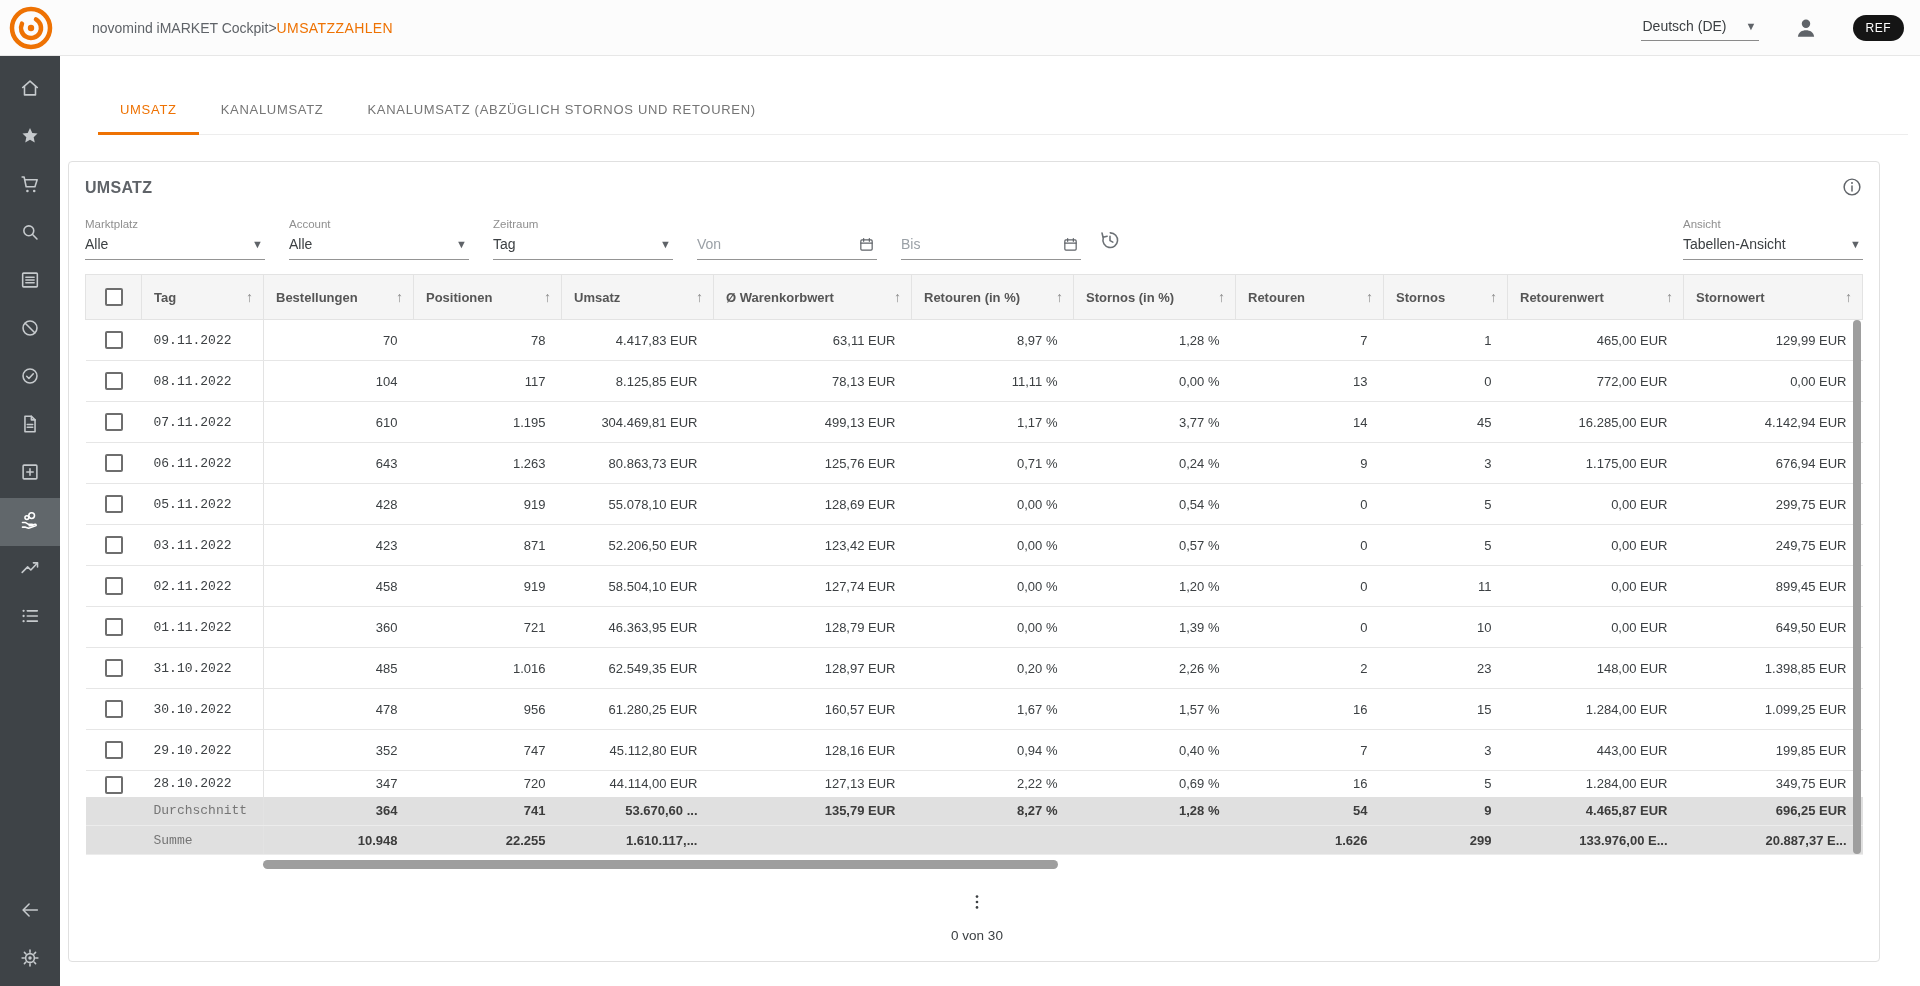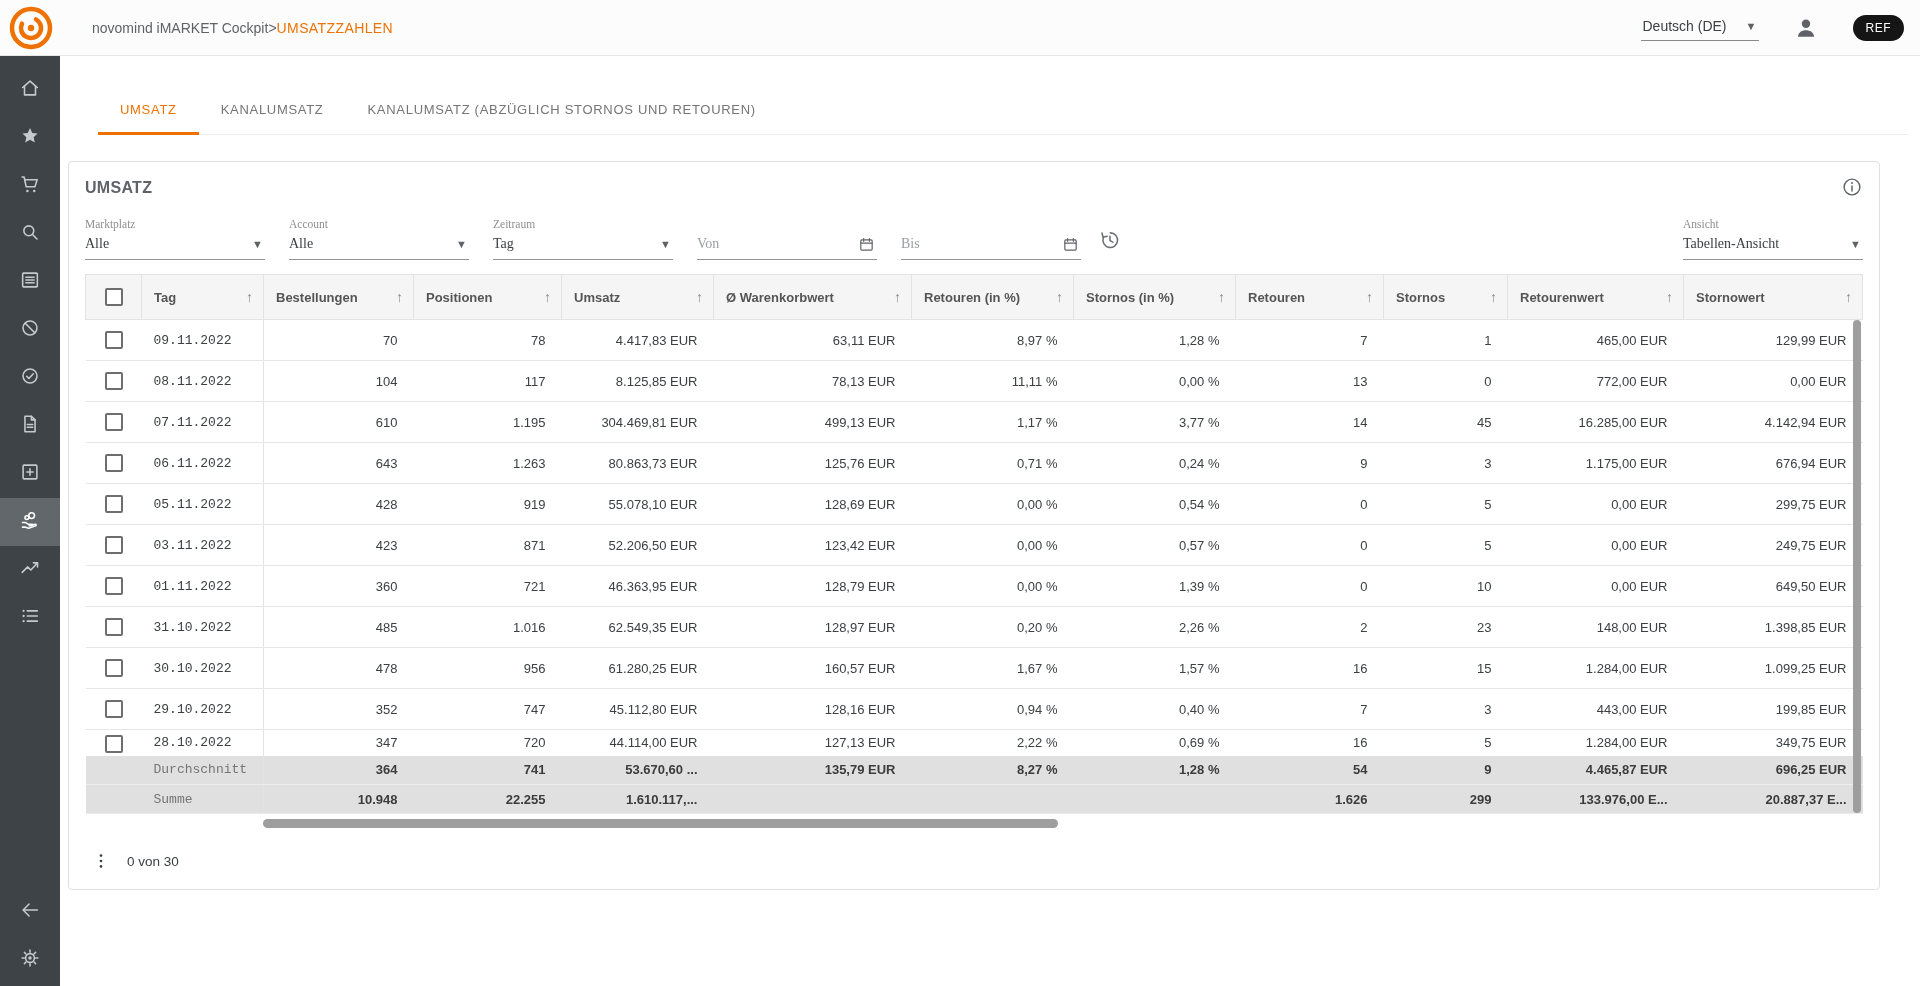--- a/index.html
+++ b/index.html
@@ -36,21 +36,21 @@
   .tab.active { color:#ee7203; }
   .tab.active::after { content:""; position:absolute; left:0; right:0; bottom:-1px; height:3px; background:#ee7203; }
 
   .card { margin:26px 28px 0 20px; border:1px solid #e0e0e0; border-radius:4px;
     padding:14px 16px 10px 16px; position:relative; background:#fff; }
   .card-head { display:flex; align-items:center; justify-content:space-between; height:24px; }
   .card-title { font-size:16px; color:#5f6368; letter-spacing:.3px; }
   .info-btn { background:none; border:none; cursor:pointer; color:#5f6368; height:24px; }
 
   .filters { display:flex; align-items:flex-end; gap:24px; margin-top:8px; height:52px; }
-  .field { width:180px;font-family:Liberation Serif, serif; }
+  .field { width:180px; }
   .flabel { font-size:11.5px; color:#8f8f8f; margin-bottom:5px; }
   .fcontrol { display:flex; align-items:center; justify-content:space-between;
     border-bottom:1px solid #949494; padding:0 2px 6px 0; font-size:14px; color:#3c4043;
     height:25px; cursor:pointer; }
   .fvalue.placeholder { color:#9aa0a6; }
   .fcontrol .caret { font-size:11px; color:#5f6368; }
   .fcontrol .cal { color:#5f6368; display:flex; }
   .reset { background:none; border:none; cursor:pointer; color:#6b7075; margin:0 0 6px -6px; }
   .field.right { margin-left:auto; }
 
@@ -73,21 +73,21 @@
   tr.summary td { background:#e0e0e0; height:29px; border-bottom:1px solid #ececec;
     font-weight:bold; color:#3c3c3c; }
   tr.summary td.label { font-weight:normal; color:#757575; }
   .vscroll { position:absolute; top:46px; right:2px; bottom:1px; width:8px; background:#9e9e9e;
     border-radius:4px; cursor:pointer; }
   .hscroll { height:10px; margin-top:5px; position:relative; }
   .hscroll .thumb { position:absolute; left:178px; width:795px; height:9px; background:#9e9e9e;
     border-radius:5px; cursor:pointer; }
 
   .card-foot { display:flex; align-items:center; gap:16px; margin-top:16px; padding:6px 0 8px 6px;
-    font-size:13.5px; color:#3c4043; }
+    font-size:13.5px; color:#3c4043;flex-direction:column; }
   .kebab { background:none; border:none; cursor:pointer; color:#3c4043; display:flex; }
 </style>
 </head>
 <body>
 
 <header class="topbar">
   <span class="logo">
     <svg viewBox="0 0 46 46">
       <circle cx="23" cy="23" r="19" fill="none" stroke="#ee7203" stroke-width="4.5"></circle>
       <circle cx="23" cy="23" r="10" fill="none" stroke="#ee7203" stroke-width="4.5" stroke-dasharray="46 17" stroke-linecap="round" transform="rotate(-60 23 23)"></circle>
@@ -458,20 +458,34 @@
               <td class="num">123,42 EUR</td>
               <td class="num">0,00 %</td>
               <td class="num">0,57 %</td>
               <td class="num">0</td>
               <td class="num">5</td>
               <td class="num">0,00 EUR</td>
               <td class="num">249,75 EUR</td>
             </tr>
             <tr>
               <td class="cbcell"><span class="cb"></span></td>
+              <td class="tagcell">02.11.2022</td>
+              <td class="num">458</td>
+              <td class="num">919</td>
+              <td class="num">58.504,10 EUR</td>
+              <td class="num">127,74 EUR</td>
+              <td class="num">0,00 %</td>
+              <td class="num">1,20 %</td>
+              <td class="num">0</td>
+              <td class="num">11</td>
+              <td class="num">0,00 EUR</td>
+              <td class="num">899,45 EUR</td>
+            </tr>
+            <tr>
+              <td class="cbcell"><span class="cb"></span></td>
               <td class="tagcell">01.11.2022</td>
               <td class="num">360</td>
               <td class="num">721</td>
               <td class="num">46.363,95 EUR</td>
               <td class="num">128,79 EUR</td>
               <td class="num">0,00 %</td>
               <td class="num">1,39 %</td>
               <td class="num">0</td>
               <td class="num">10</td>
               <td class="num">0,00 EUR</td>

